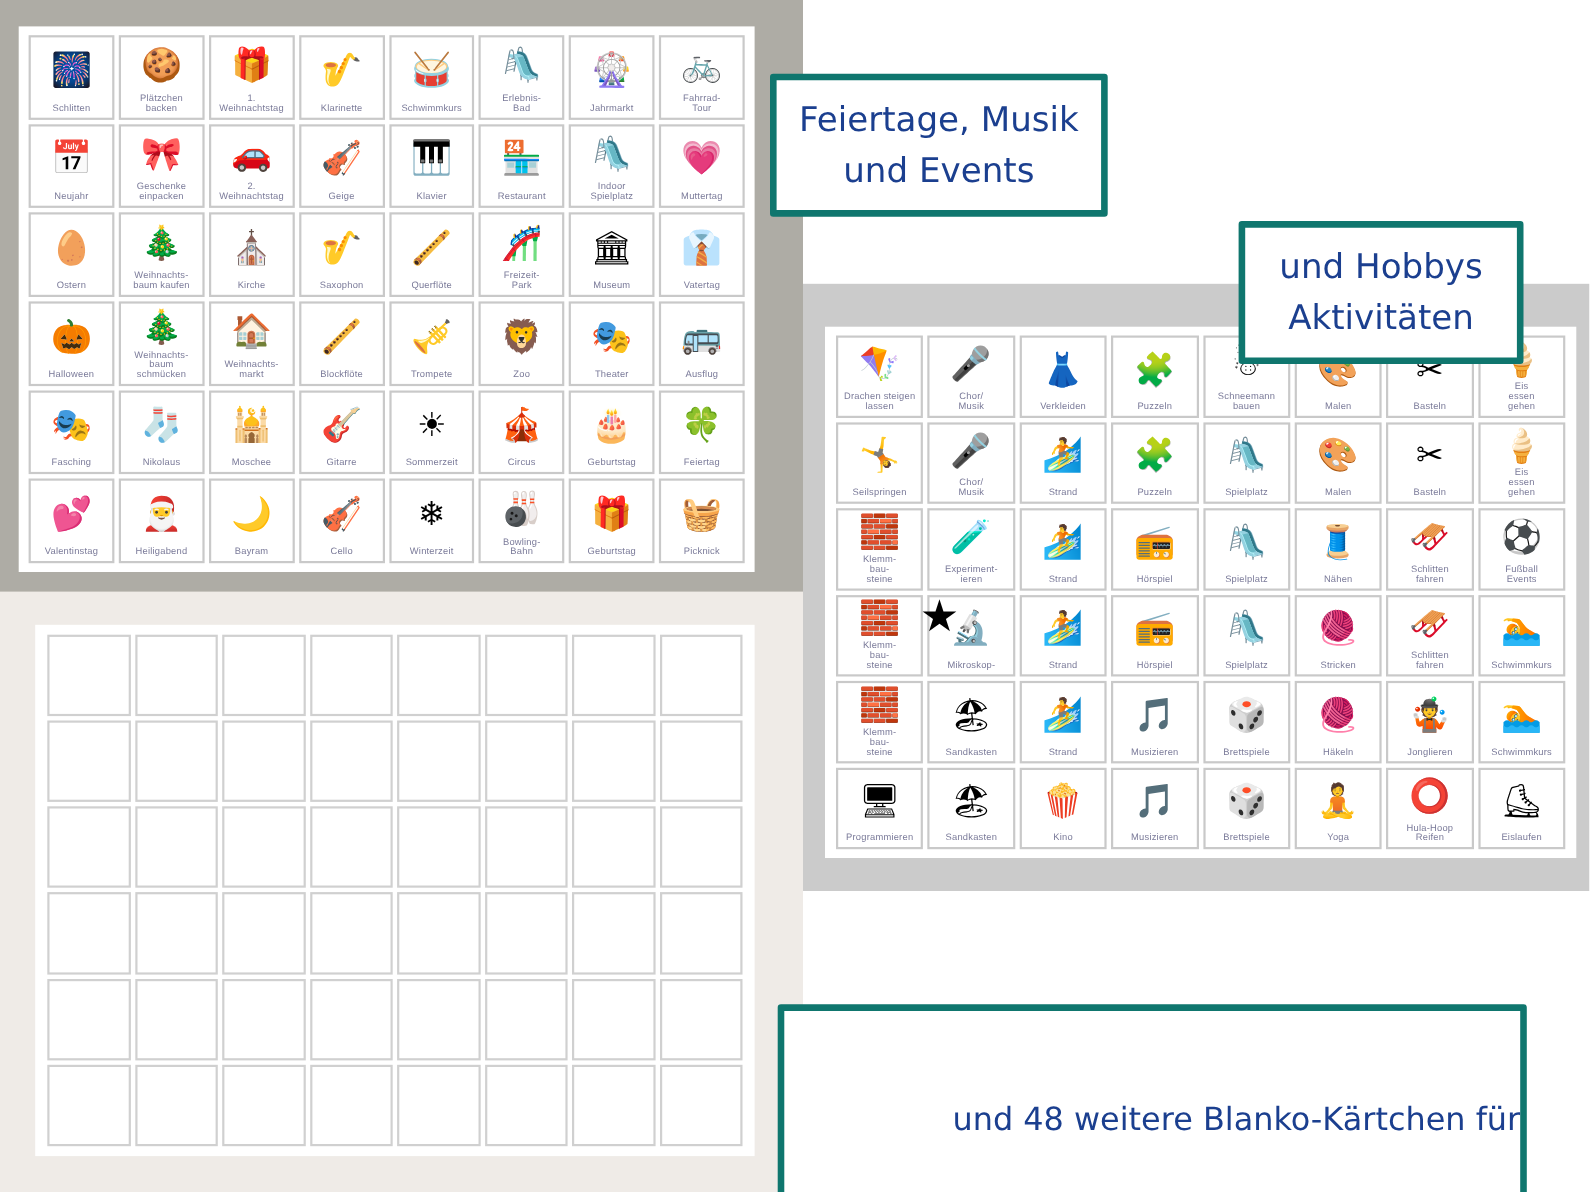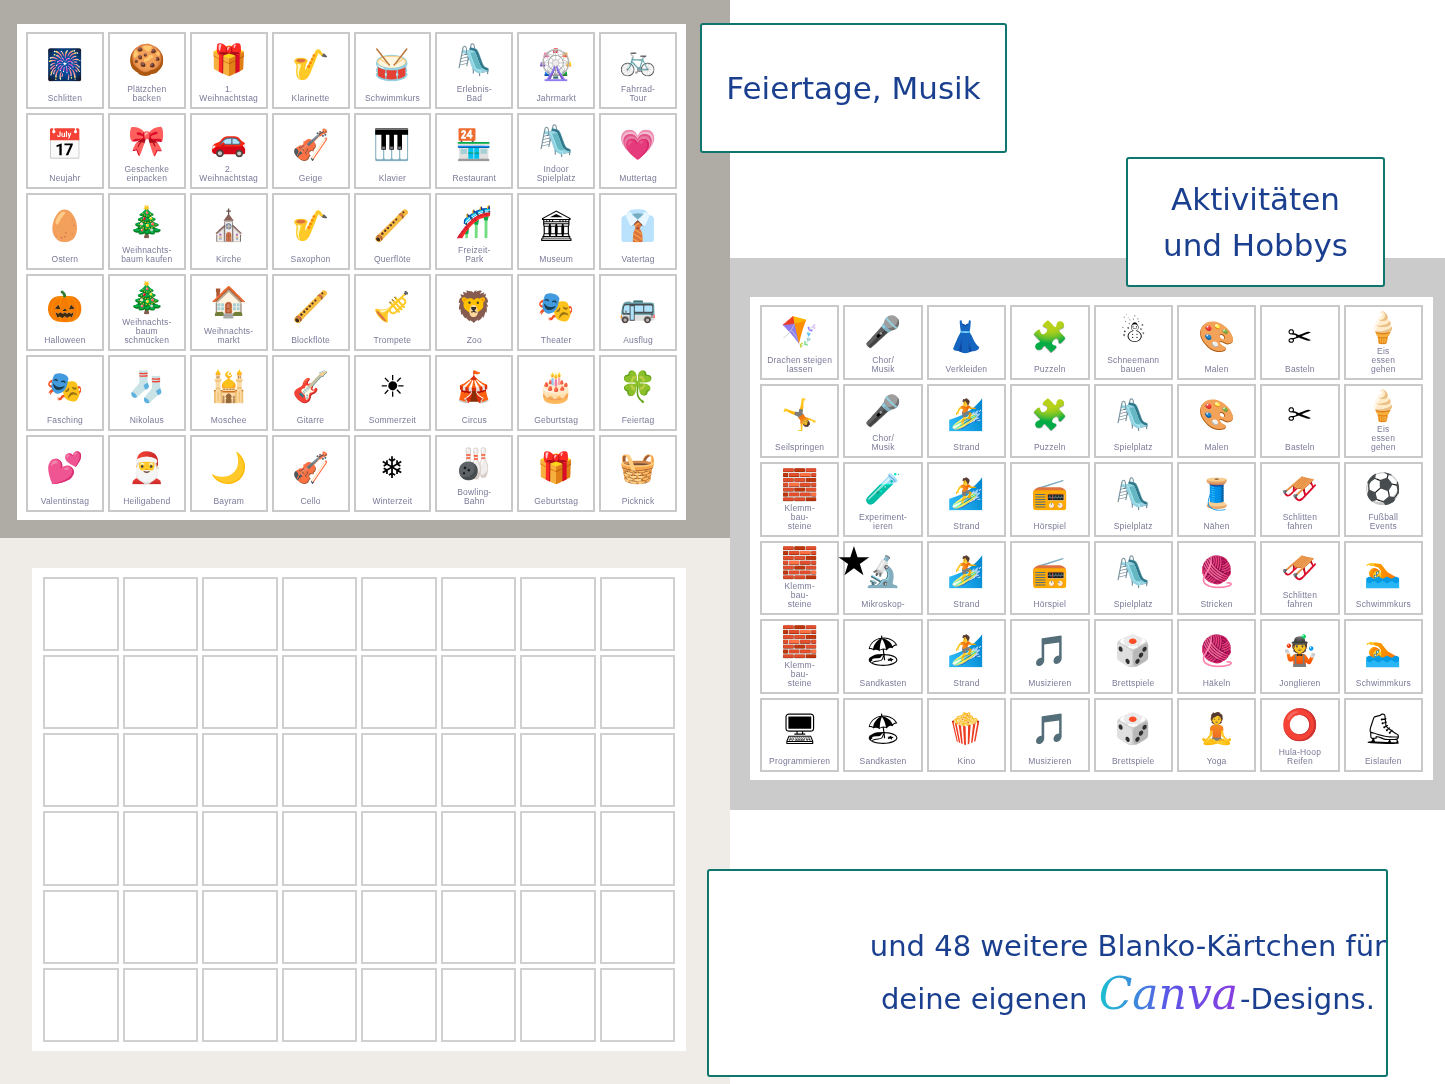--- a/index.html
+++ b/index.html
@@ -19,23 +19,23 @@
     grid-template-columns: repeat(8, 1fr); grid-template-rows: repeat(6, 1fr); gap: 4px; }
 
   .card { border: 2px solid #c9c9c9; background: #fff; display: flex; flex-direction: column;
     align-items: center; justify-content: flex-end; padding: 2px 2px 4px; overflow: hidden; position: relative; }
   .card .pic { flex: 1; width: 100%; display: flex; align-items: center; justify-content: center;
     font-size: 30px; line-height: 1; }
   .card .lbl { font-family: "Liberation Sans", sans-serif; font-size: 8.5px; line-height: 9px;
     color: #7a7a99; text-align: center; white-space: pre-line; letter-spacing: 0.2px; }
   .card.blank { border-color: #d0d0d0; }
 
-  .title-box { position: absolute; background: #fff; border: 2px solid #0f766e; border-radius: 3px;
+  .title-box { position: absolute; background: #fff; border: 6px solid #0f766e; border-radius: 3px;
     display: flex; align-items: center; justify-content: center; text-align: center;
-    color: #1b3f8f; font-family: "DejaVu Sans", sans-serif; }
+    color: #1b3f8f; font-family: "DejaVu Sans", sans-serif; margin-top: 44px; }
   .title-holidays { left: 700px; top: 23px; width: 307px; height: 130px; font-size: 31px; line-height: 46px; }
   .title-hobbies { left: 1126px; top: 157px; width: 259px; height: 130px; font-size: 31px; line-height: 46px; }
   .title-blank { left: 707px; top: 869px; width: 681px; height: 208px; font-size: 29px; line-height: 47px; justify-content: flex-end; }
   .title-box .line { display: block; }
   .canva { font-family: "DejaVu Serif", serif; font-style: italic; font-size: 44px;
     background: linear-gradient(90deg, #19c4cf, #5a57e6, #8b3be0); -webkit-background-clip: text;
     background-clip: text; color: transparent; padding: 0 2px; }
 
   .star { position: absolute; left: 836px; top: 543px; width: 36px; height: 36px; color: #000;
     font-size: 40px; line-height: 36px; text-align: center; }
@@ -516,31 +516,28 @@
       <div class="pic">⛸</div>
       <div class="lbl">Eislaufen</div>
     </div>
   </div>
 
 <div class="star">★</div>
 
 <div class="title-box title-holidays">
   <div>
     <span class="line">Feiertage, Musik</span>
+    <span class="line">und Events</span>
   </div>
 </div>
 
 <div class="title-box title-hobbies">
   <div>
+    <span class="line">und Hobbys</span>
     <span class="line">Aktivitäten</span>
-    <span class="line">und Hobbys</span>
   </div>
 </div>
 
 <div class="title-box title-blank">
   <div>
     <span class="line">und 48 weitere Blanko-Kärtchen für</span>
-    <span class="line">
-      <span>deine eigenen</span>
-      <span class="canva">Canva</span><span>-Designs.</span>
-    </span>
   </div>
 </div>
 
 </body></html>

